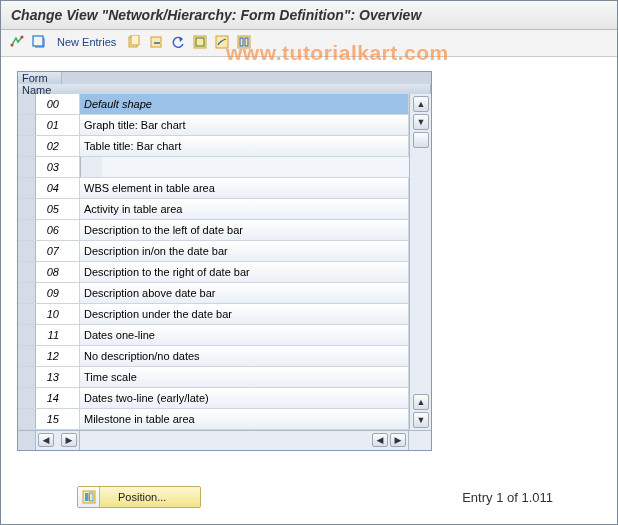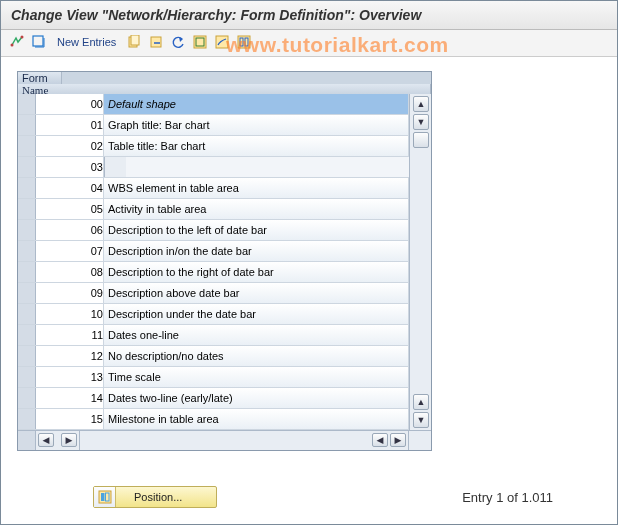--- a/index.html
+++ b/index.html
@@ -43,21 +43,21 @@
     width: 16px;
     height: 16px;
     display: inline-flex;
     align-items: center;
     justify-content: center;
     font-size: 12px;
     cursor: pointer;
   }
   .watermark {
     position: absolute;
-    top: 32px;
+    top: 40px;
     left: 225px;
     font-size: 21px;
     font-weight: bold;
     color: #ff7f27;
     opacity: 0.6;
     letter-spacing: 0.5px;
     pointer-events: none;
     z-index: 50;
   }
   .content {
@@ -81,45 +81,44 @@
   .col-form-h {
     width: 44px; border-right: 1px solid #acb9c9;
     display:flex; align-items:center; padding-left:4px; color:#1a2a4a;
     background: linear-gradient(#dfe7f0,#c5d1df);
   }
   .col-name-h {
     flex: 1;
     display:flex; align-items:center; padding-left:4px; color:#1a2a4a;
     background: linear-gradient(#dfe7f0,#c5d1df);
     border-right: 1px solid #acb9c9;
-    font-family: Liberation Serif, serif;
   }
   .col-cfg-h {
     width: 22px;
     background: linear-gradient(#f7e08a,#e8c24d);
     border-left:1px solid #8a9aad;
     display:flex;align-items:center;justify-content:center;
     cursor:pointer;
   }
   .grid-body { max-height: 360px; overflow: hidden; }
   .row {
     display: flex;
     height: 21px;
     border-bottom: 1px solid #cdd6e0;
     align-items: stretch;
   }
   .col-sel {
     width: 18px; background: #d4dce6; border-right: 1px solid #acb9c9;
     cursor:pointer;
   }
   .col-form {
-    width: 68px;
+    width: 44px;
     background: #fff;
     border-right: 1px solid #cdd6e0;
-    display:flex; align-items:center; justify-content:flex-end; padding-right:0;
+    display:flex; align-items:center; justify-content:flex-end; padding-right:20px;font-style:italic;
   }
   .col-name {
     flex:1;
     background: linear-gradient(#fff,#eaf0f6);
     border-right: 1px solid #cdd6e0;
     display:flex; align-items:center; padding-left:4px;
   }
   .col-name.sel { background: #9ac1e8; font-style: italic; }
   .col-sb { width: 22px; background: #e8edf3; border-left:1px solid #acb9c9; position:relative;}
   .sb-up, .sb-down {
@@ -152,21 +151,21 @@
   }
   .hbtn {
     width:16px;height:14px;margin-top:2px;
     background: linear-gradient(#fdfdfd,#d9e0e8);
     border:1px solid #9aa8b8; border-radius:2px;
     display:inline-flex;align-items:center;justify-content:center;
     font-size:9px;color:#334;cursor:pointer;
   }
   .footer {
     position:absolute;
-    bottom:16px; left:16px; right:0;
+    bottom:16px; left:0; right:0;
     padding: 0 18px;
     display:flex; align-items:center; justify-content:space-between;
   }
   .position-btn {
     display:inline-flex; align-items:center;
     background: linear-gradient(#fdf7d0,#f2e48a);
     border:1px solid #bfae5a;
     border-radius:2px;
     height:22px;
     cursor:pointer;

